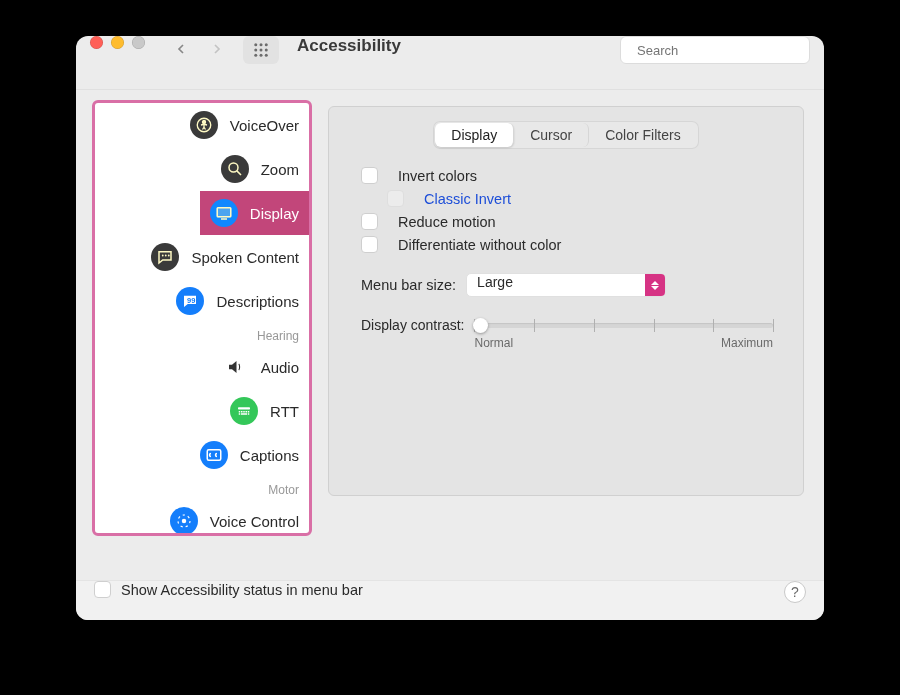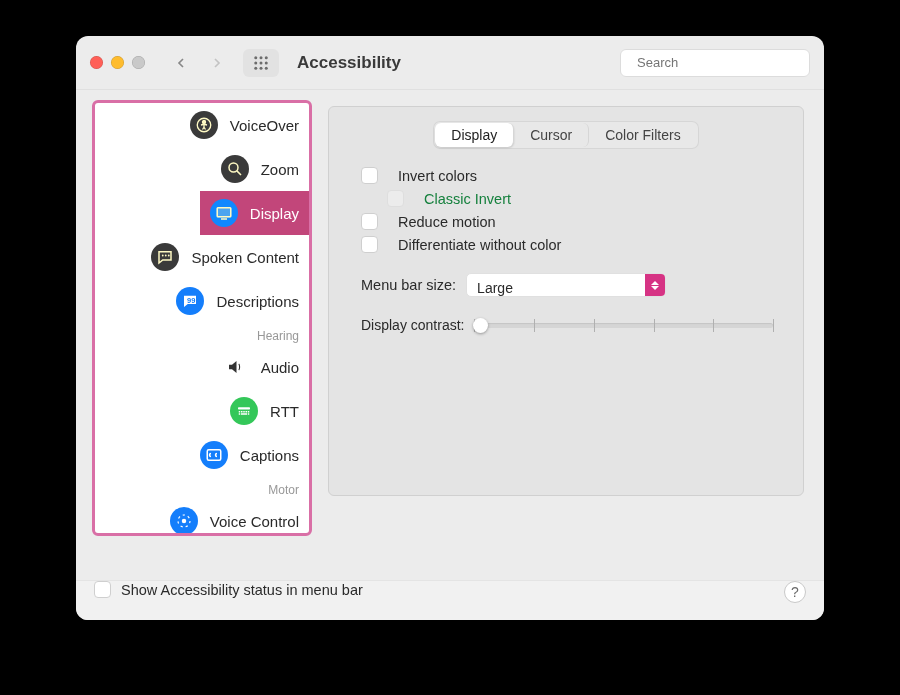--- a/index.html
+++ b/index.html
@@ -28,21 +28,21 @@
   .window {
     position:absolute; left:76px; top:36px; width:748px; height:584px;
     background:var(--window-bg);
     border-radius:12px;
     box-shadow: 0 24px 60px rgba(0,0,0,.6);
     display:flex; flex-direction:column;
     overflow:hidden;
   }
   
   .titlebar {
-    height:54px; display:flex; align-items:center; gap:12px;
+    height:54px; display:flex; gap:12px;
     padding:0 14px;
     border-bottom:1px solid rgba(0,0,0,.05);
   }
   .traffic { display:flex; gap:8px; margin-right:12px;}
   .dot { width:13px; height:13px; border-radius:50%; box-shadow: inset 0 0 0 .5px rgba(0,0,0,.2);}
   .dot.red{background:var(--traffic-red);}
   .dot.yellow{background:var(--traffic-yellow);}
   .dot.grey{background:var(--traffic-green);}
 
   .navbtn { width:24px; height:26px; display:flex; align-items:center; justify-content:center; color:#888; border-radius:5px;}
@@ -102,30 +102,30 @@
   }
   .seg {
     padding:4px 16px; font-size:14px; color:#444; border-radius:6px;
     border-right:1px solid #d6d6d6;
   }
   .seg:last-child{border-right:none;}
   .seg.active { background:#fff; box-shadow:0 1px 2px rgba(0,0,0,.15); color:#222;}
 
   .checks { display:flex; flex-direction:column; gap:6px; margin-left:12px; }
   .chk { display:flex; align-items:center; gap:20px; font-size:14.5px;}
-  .chk.sub { margin-left:26px; color:#15803d;text-align:right; }
+  .chk.sub { margin-left:26px; color:#1d4ed8;text-align:right; }
   .chk .box {
     width:17px; height:17px; border-radius:4px; background:#fff;
     border:1px solid #cfcfcf; flex-shrink:0;
   }
   .chk.sub .box{ background:#ececec; border-color:#dedede;}
 
   .row { display:flex; align-items:center; gap:10px; margin-top:20px; margin-left:12px; font-size:14.5px;}
   .select {
-    display:flex; align-items:flex-end; justify-content:space-between;
+    display:flex; align-items:flex-start; justify-content:space-between;
     width:200px; height:24px; background:#fff; border:1px solid #e0e0e0;
     border-radius:5px; padding-left:10px; overflow:hidden; font-size:14px;
   }
   .select .caret {
     width:20px; height:100%; background:var(--accent-pink);
     display:flex; flex-direction:column; align-items:center; justify-content:center; gap:1px;
   }
   .caret .tri{width:0;height:0;border-left:4px solid transparent;border-right:4px solid transparent;}
   .caret .up{border-bottom:4px solid #fff;}
   .caret .dn{border-top:4px solid #fff;}
@@ -359,20 +359,24 @@
             <div class="slider-area">
               <div class="track">
                 <div class="tick" style="left:0%"></div>
                 <div class="tick" style="left:20%"></div>
                 <div class="tick" style="left:40%"></div>
                 <div class="tick" style="left:60%"></div>
                 <div class="tick" style="left:80%"></div>
                 <div class="tick" style="left:100%"></div>
                 <div class="knob"></div>
               </div>
+              <div class="slider-labels">
+                <span>Normal</span>
+                <span>Maximum</span>
+              </div>
             </div>
           </div>
 
         </div>
       </div>
     </div>
 
     <div class="footer">
       <label class="chk" style="gap:10px; display:flex; align-items:center;">
         <span class="box"></span>

